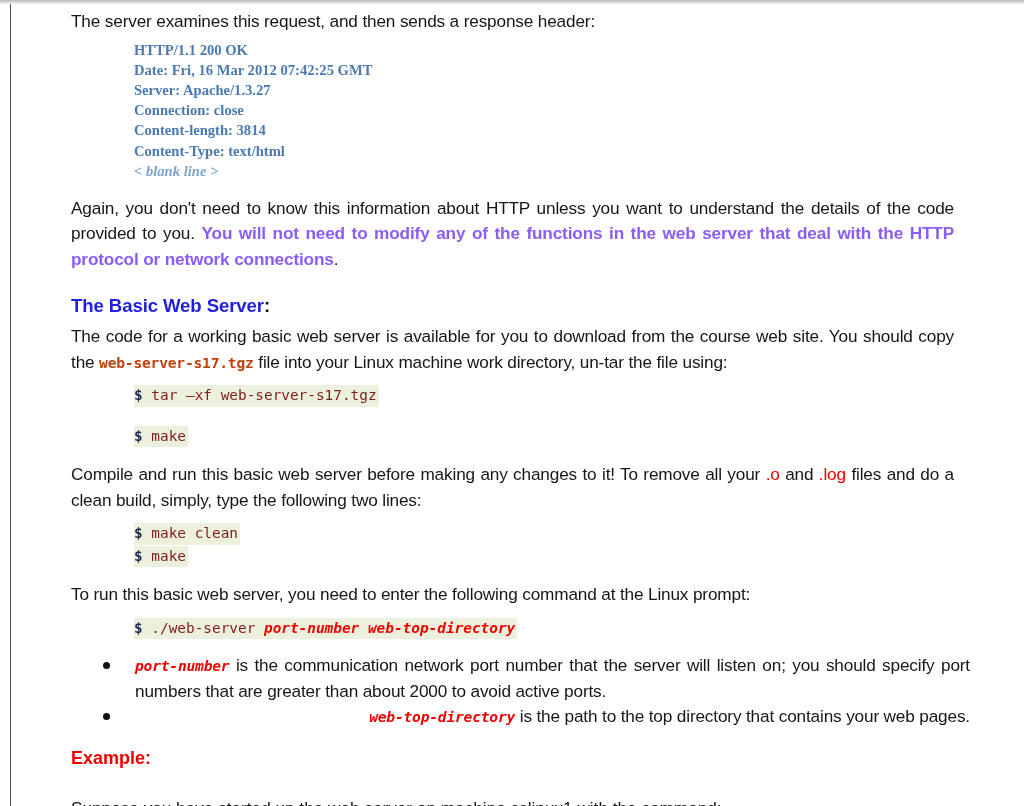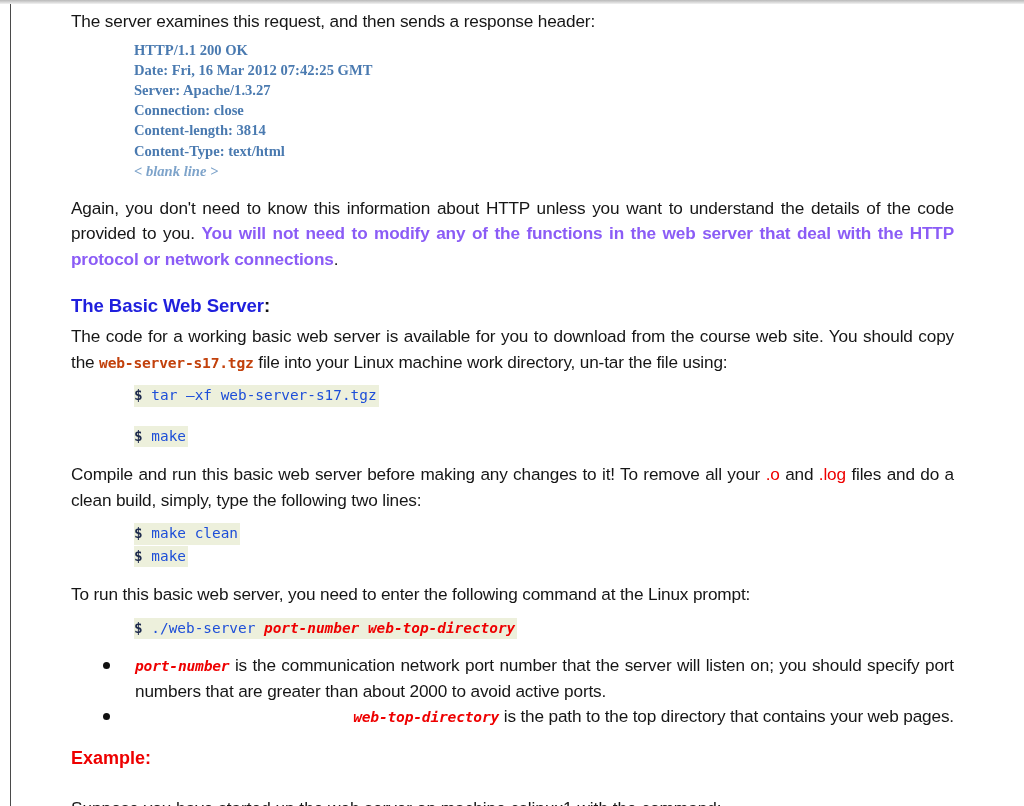--- a/index.html
+++ b/index.html
@@ -93,21 +93,21 @@
     font-size: 14.4px;
     line-height: 21.5px;
     white-space: pre;
     padding: 0 2px 0 0;
   }
   .cmd .prompt {
     color: #1d2a4d;
     font-weight: bold;
   }
   .cmd .cmdtext {
-    color: #1d4ed8;
+    color: #7f1d1d;
     font-weight: normal;
   }
   .cmd .arg-red {
     color: #ee0000;
     font-weight: bold;
     font-style: italic;
   }
 
   
   .code-inline {
@@ -150,21 +150,21 @@
     padding: 0 70px 0 71px;
     font-size: 18px;
     line-height: 26px;
     font-weight: bold;
     color: #ee0000;
   }
 
   
   ul.bullets {
     margin: 0;
-    padding: 0 70px 0 0;
+    padding: 0 54px 0 0;
     list-style: none;
   }
   ul.bullets li {
     position: relative;
     padding: 0 0 0 135px;
     font-size: 17.2px;
     line-height: 25.5px;
     color: #161616;
     text-align: justify;
     letter-spacing: -0.15px;

